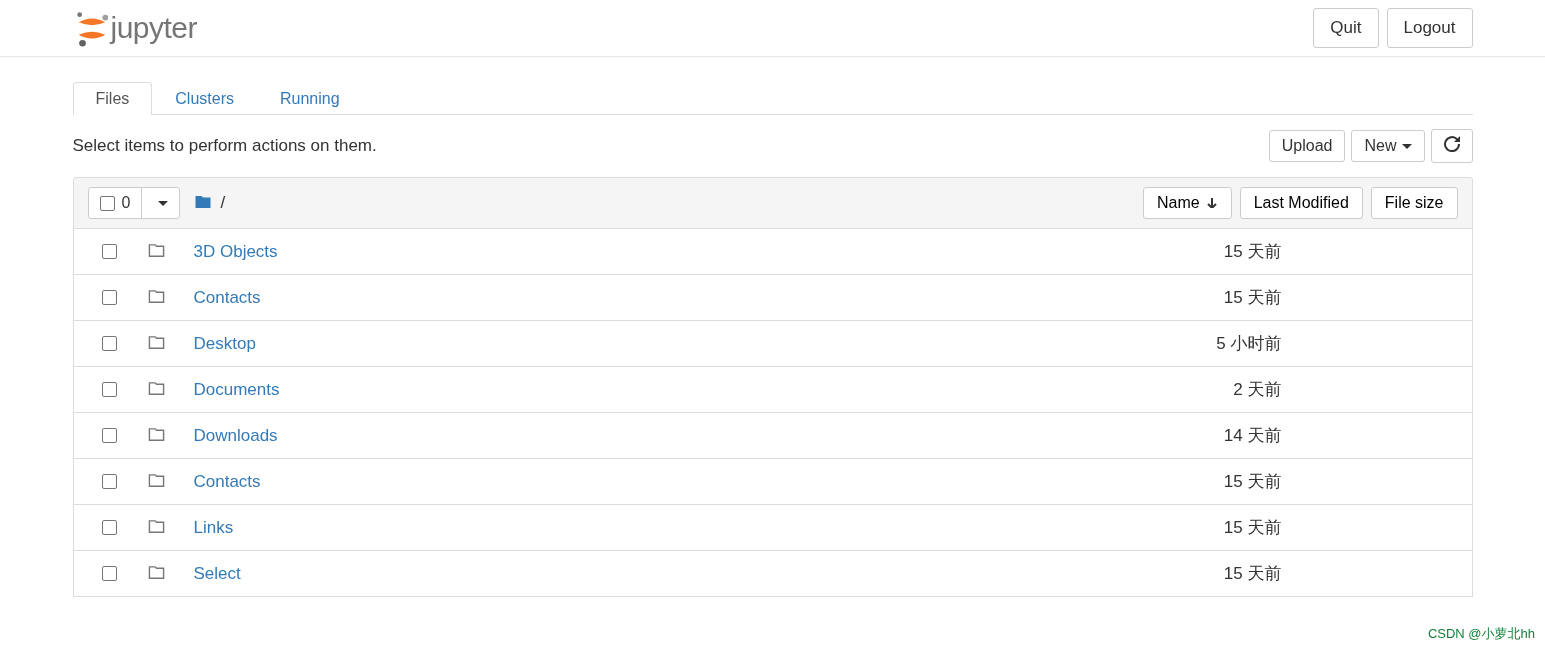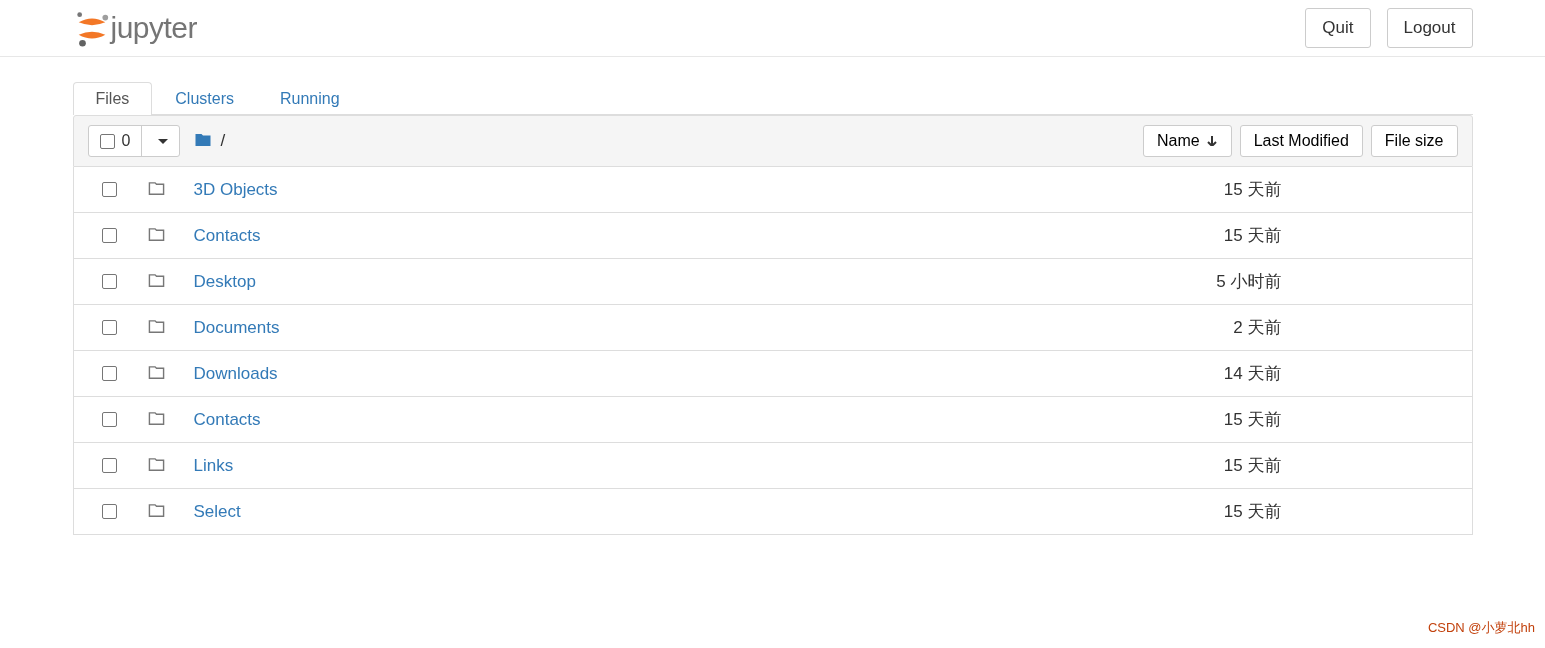--- a/index.html
+++ b/index.html
@@ -7,21 +7,21 @@
     
     .header-bar { border-bottom: 1px solid #e7e7e7; padding: 8px 0; }
     .container { max-width: 1470px; margin: 0 auto; padding: 0 35px; }
     .header-content { display: flex; justify-content: space-between; align-items: center; }
     
     .logo { display: flex; align-items: center; gap: 0; }
     .logo-icon { width: 38px; height: 38px; position: relative; }
     .logo-text { font-size: 30px; color: #757575; font-weight: 300; letter-spacing: -0.5px; }
     
     .header-buttons { display: flex; gap: 8px; }
-    .btn { display: inline-flex; align-items: center; padding: 9px 16px; border: 1px solid #ccc; background: #fff; border-radius: 3px; font-size: 17px; color: #333; cursor: pointer; margin-left: 8px; }
+    .btn { display: inline-flex; align-items: center; padding: 9px 16px; border: 1px solid #ccc; background: #fff; border-radius: 3px; font-size: 17px; color: #333; cursor: pointer; }
     .btn-sm { padding: 6px 12px; font-size: 16px; }
     
     .tabs { margin-top: 25px; border-bottom: 1px solid #ddd; display: flex; }
     .tab { padding: 7px 22px; cursor: pointer; color: #337ab7; font-size: 16px; border: 1px solid transparent; border-bottom: none; margin-bottom: -1px; border-radius: 4px 4px 0 0; }
     .tab.active { color: #555; background: #fff; border-color: #ddd; }
     
     .toolbar { display: flex; justify-content: space-between; align-items: center; margin: 14px 0; }
     .toolbar-text { font-size: 17px; color: #333; }
     .toolbar-actions { display: flex; gap: 6px; align-items: center; }
     
@@ -45,21 +45,21 @@
     .file-row { display: flex; align-items: center; padding: 11px 14px; border-bottom: 1px solid #ddd; gap: 16px; }
     .file-row:last-child { border-bottom: none; }
     .row-check { width: 44px; display: flex; justify-content: center; }
     .row-icon { width: 30px; color: #777; }
     .row-name { flex: 1; color: #337ab7; font-size: 17px; cursor: pointer; }
     .row-modified { width: 200px; text-align: right; color: #333; font-size: 17px; padding-right: 45px; }
     .row-size { width: 115px; }
     
     .refresh-icon { display: inline-block; }
     
-    .watermark { position: fixed; bottom: 11px; right: 10px; color: #c2410c; font-size: 13px; }
+    .watermark { position: fixed; bottom: 5px; right: 10px; color: #15803d; font-size: 13px; }
     
     svg.folder-svg { width: 18px; height: 18px; vertical-align: -2px; fill: currentColor; }
     svg.folder-svg-sm { width: 17px; height: 17px; vertical-align: -2px; fill: currentColor; }
   </style>
 </head>
 <body>
 
 <div class="header-bar">
   <div class="container">
     <div class="header-content">
@@ -83,20 +83,37 @@
   </div>
 </div>
 
 <div class="container">
   <div class="tabs">
     <div class="tab active">Files</div>
     <div class="tab">Clusters</div>
     <div class="tab">Running</div>
   </div>
 
+  <div class="toolbar">
+    <div class="toolbar-text">Select items to perform actions on them.</div>
+    <div class="toolbar-actions">
+      <button class="btn btn-sm">Upload</button>
+      <button class="btn btn-sm">
+        <span>New</span>
+        <span class="caret-down"></span>
+      </button>
+      <button class="btn btn-sm">
+        <span class="refresh-icon">
+          <svg width="16" height="16" viewBox="0 0 16 16" fill="#333">
+            <path d="M13.6 2.4A8 8 0 1 0 16 8h-2a6 6 0 1 1-1.8-4.2L10 6h6V0l-2.4 2.4z"></path>
+          </svg>
+        </span>
+      </button>
+    </div>
+  </div>
 
   <div class="list-header">
     <div class="select-group">
       <div class="select-part">
         <span class="checkbox"></span>
         <span>0</span>
       </div>
       <div class="select-part">
         <span class="caret-down"></span>
       </div>

